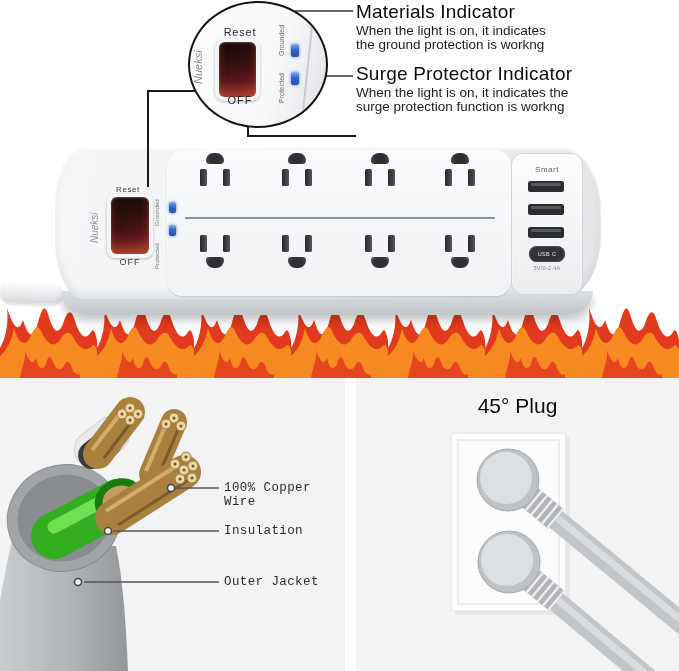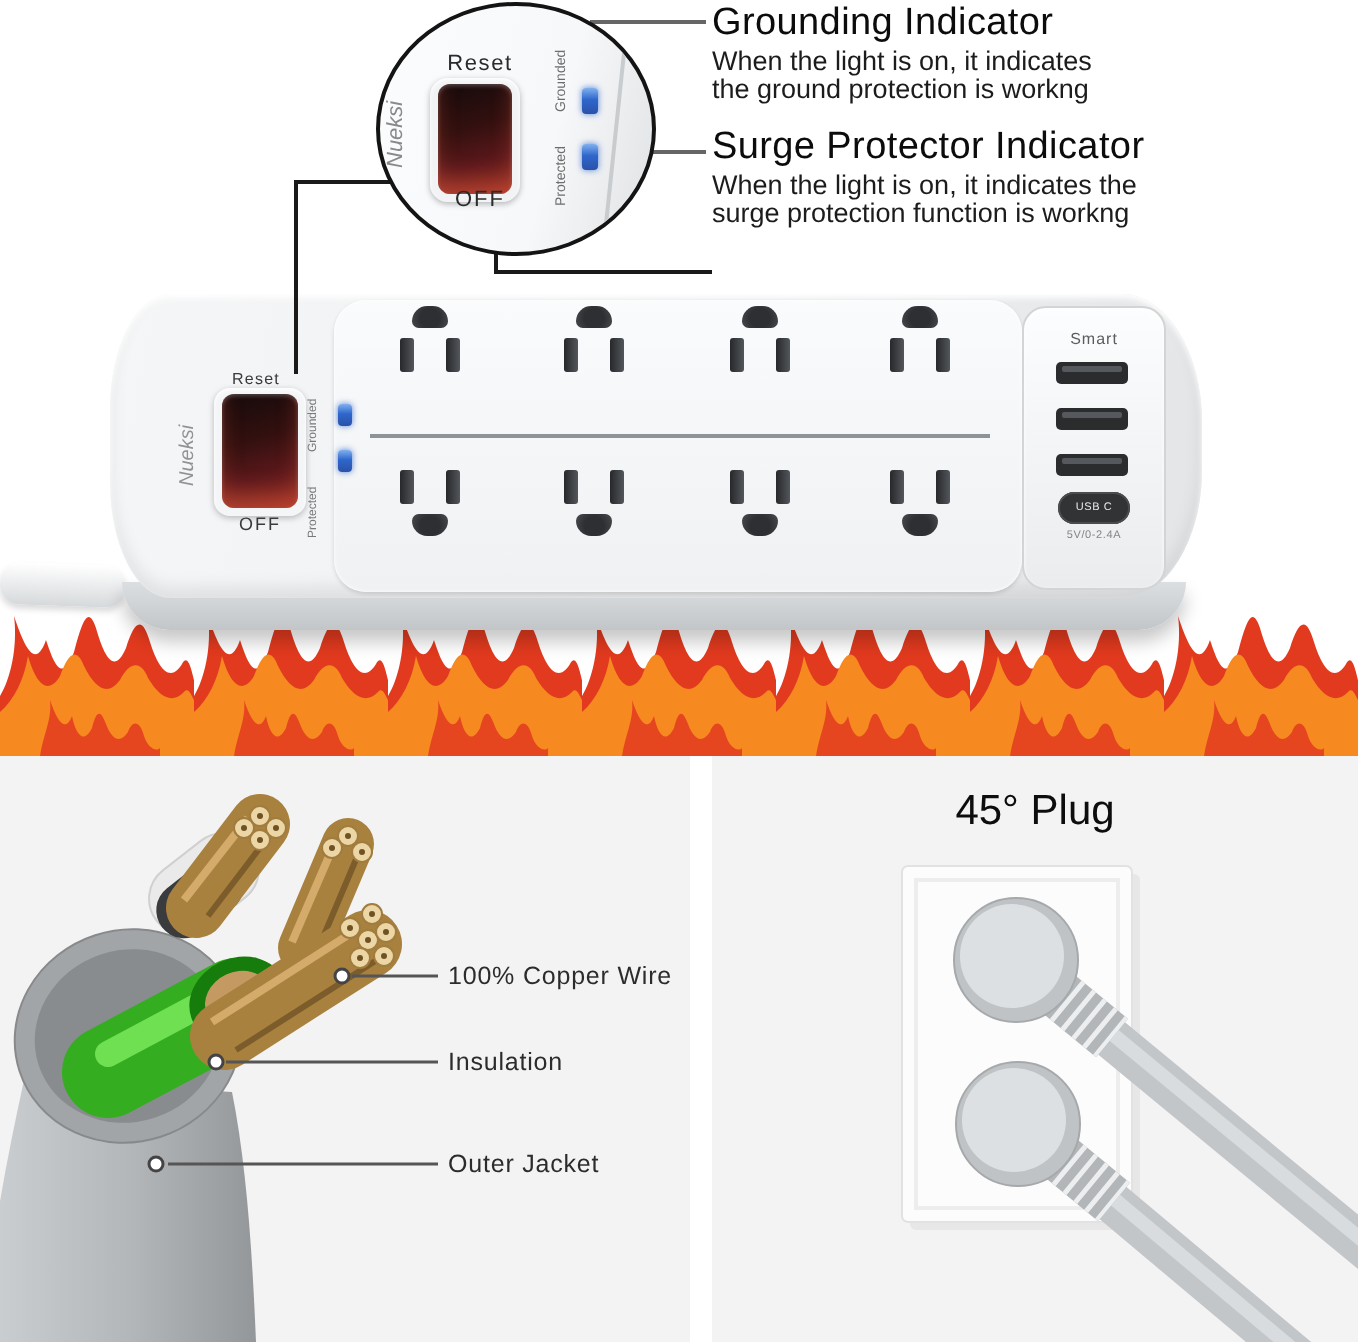--- a/index.html
+++ b/index.html
@@ -86,21 +86,21 @@
 
   
   .flames{left:0;top:296px;width:679px;height:82px;z-index:2;}
   .banner-text{left:0;top:341px;width:679px;text-align:center;z-index:3;
     font-size:23px;font-weight:bold;color:#000;letter-spacing:.4px;}
 
   
   .panel{background:#f3f3f4;z-index:1;}
   .panel-left{left:0;top:378px;width:345px;height:293px;}
   .panel-right{left:356px;top:378px;width:323px;height:293px;}
-  .cable-label{position:absolute;left:224px;font-size:12.5px;color:#2c2c2c;letter-spacing:.4px;}
+  .cable-label{position:absolute;left:224px;font-size:12.5px;color:#2c2c2c;letter-spacing:.4px;font-family:Liberation Mono, monospace;}
   .plug-title{position:absolute;left:0;top:16px;width:323px;text-align:center;font-size:21px;color:#0d0d0d;}
 </style>
 </head>
 <body>
 
 <div id="root">
 
   <svg class="abs" style="left:0;top:0;z-index:5;" width="679" height="200" viewBox="0 0 679 200">
     <polyline points="296,44 296,11 353,11" fill="none" stroke="#666" stroke-width="2"></polyline>
     <line x1="299" y1="76" x2="353" y2="76" stroke="#666" stroke-width="2"></line>
@@ -115,21 +115,21 @@
     <div class="abs switch-red inset-switch"></div>
     <div class="abs inset-off">OFF</div>
     <div class="abs vtext inset-grounded">Grounded</div>
     <div class="abs vtext inset-protected">Protected</div>
     <div class="abs led inset-led1"></div>
     <div class="abs led inset-led2"></div>
     <div class="abs inset-edge"></div>
   </div>
 
   <div class="abs co-grounding">
-    <div class="callout-title">Grounding Indicator</div>
+    <div class="callout-title">Materials Indicator</div>
     <div class="callout-desc">
       <div>When the light is on, it indicates</div>
       <div>the ground protection is workng</div>
     </div>
   </div>
   <div class="abs co-surge">
     <div class="callout-title">Surge Protector Indicator</div>
     <div class="callout-desc">
       <div>When the light is on, it indicates the</div>
       <div>surge protection function is workng</div>

